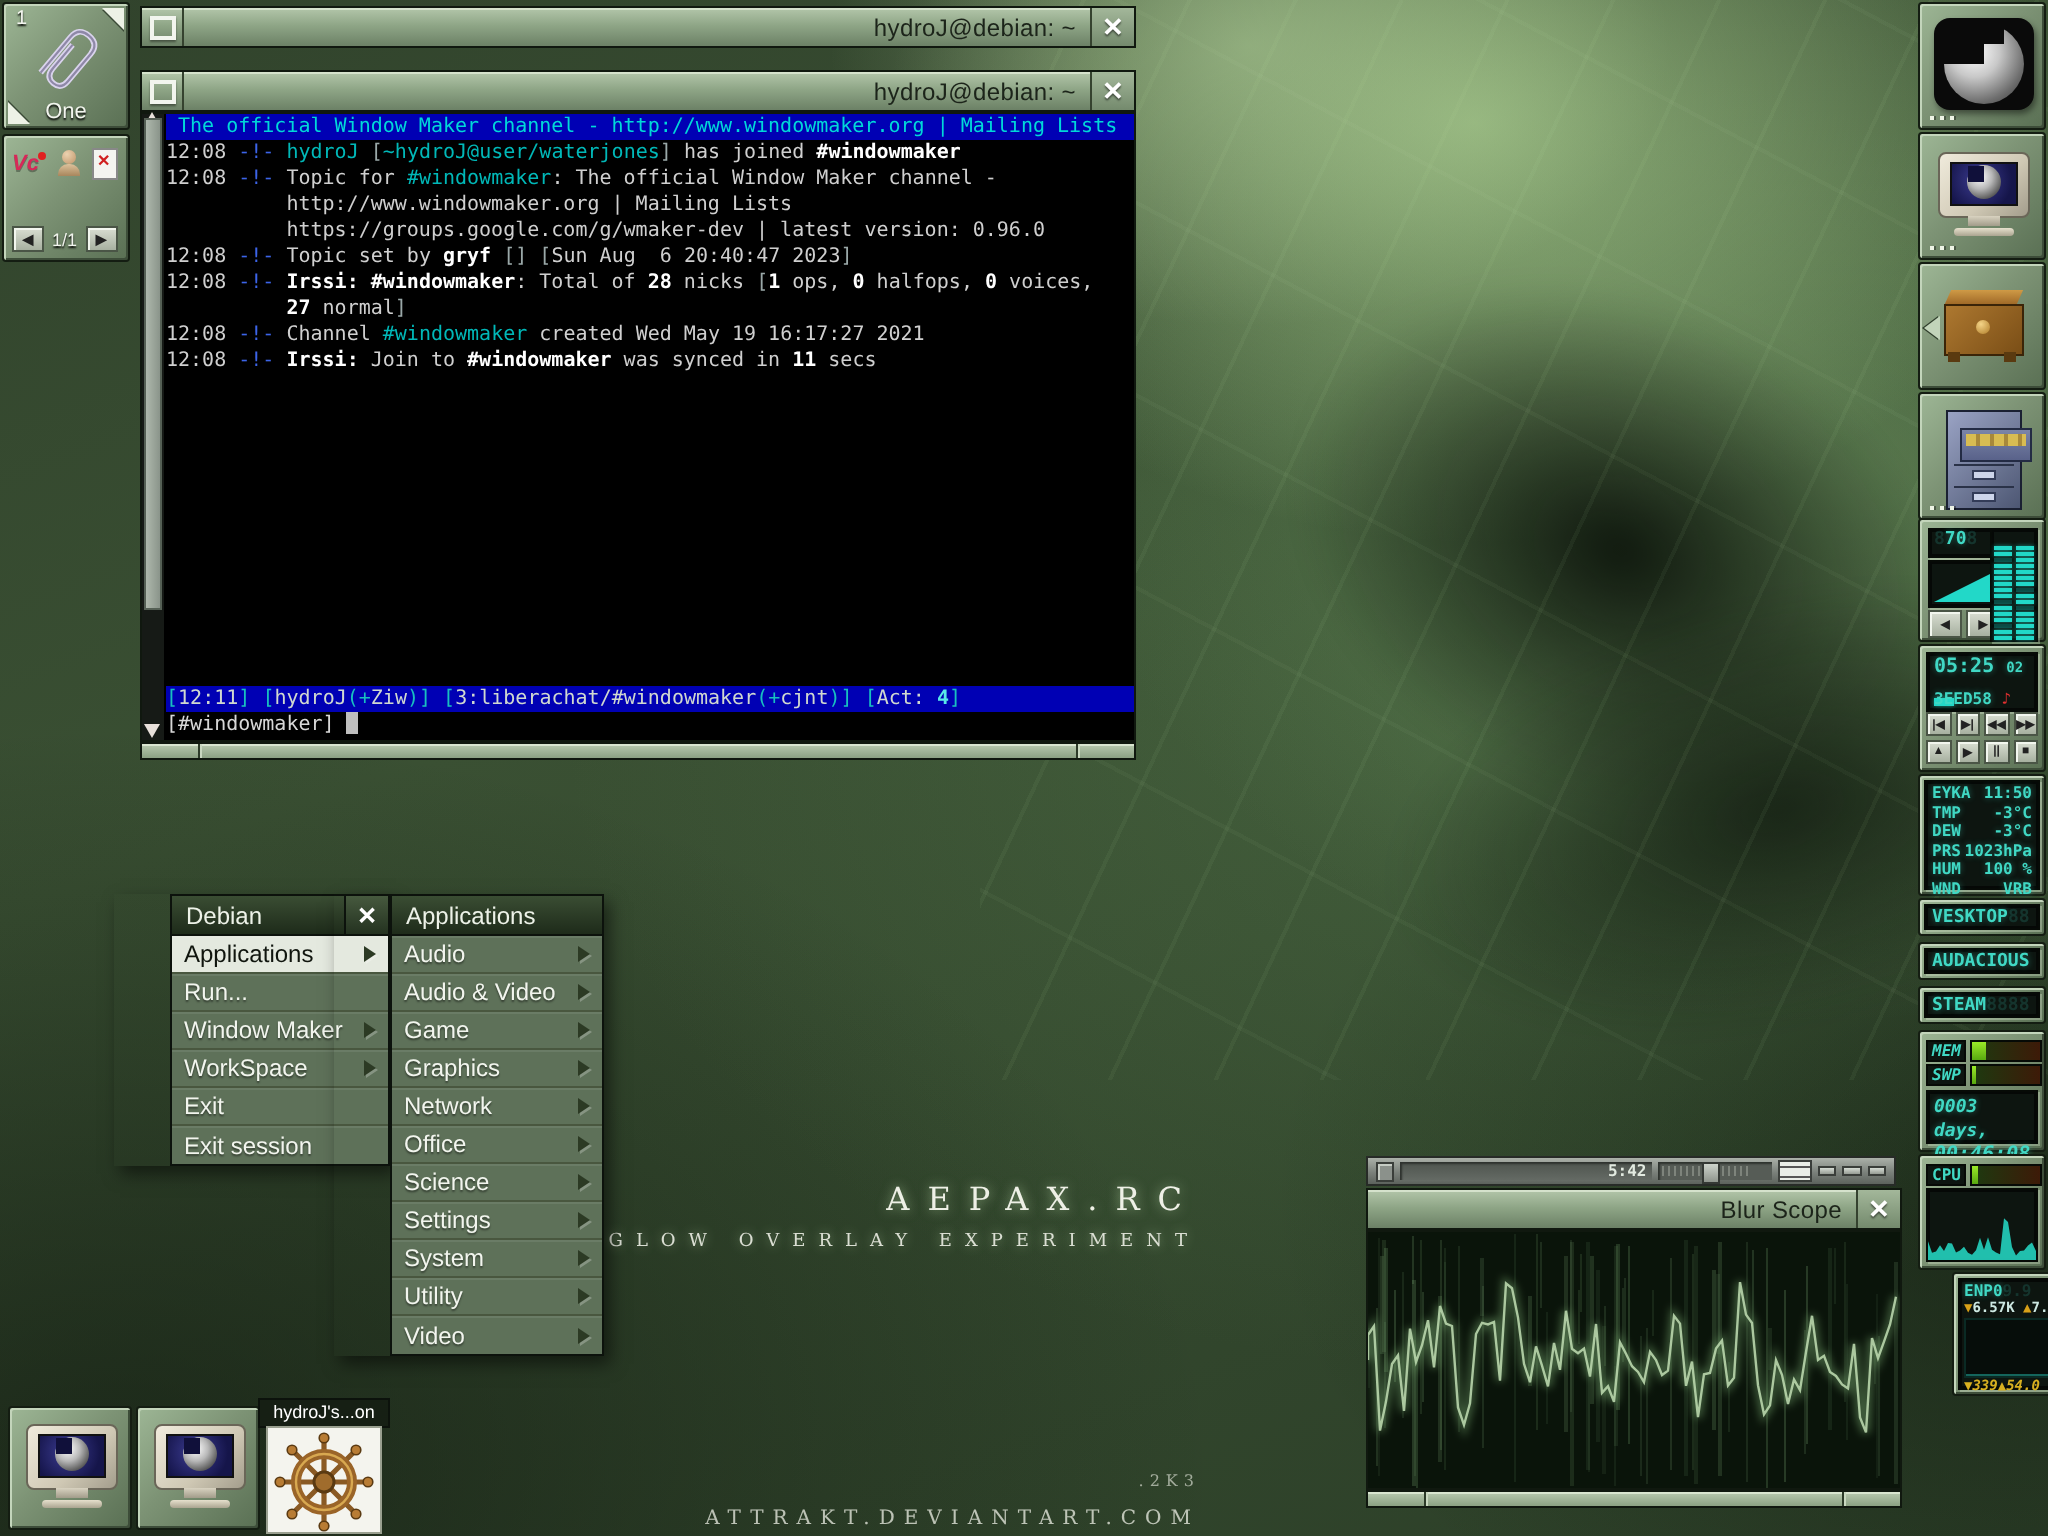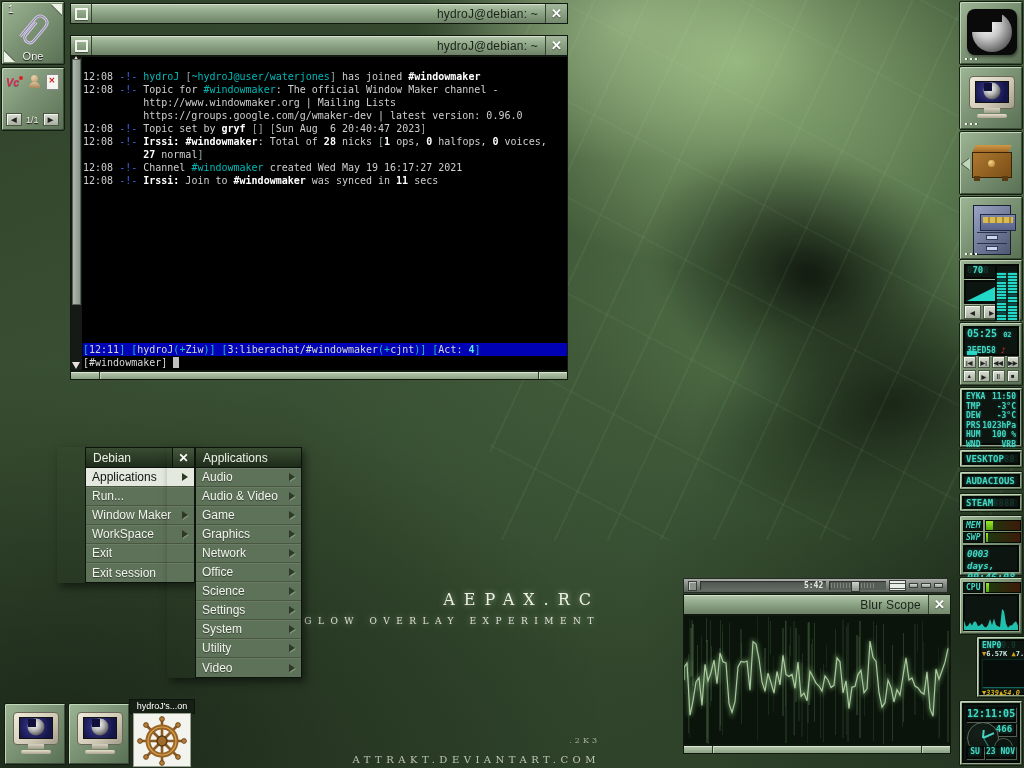--- a/index.html
+++ b/index.html
@@ -214,20 +214,21 @@
     <div class="tb-title">hydroJ@debian: ~</div>
     <div class="tb-close">✕</div>
   </div>
   <div id="term-front-body">
     <div class="xscroll">
       <div class="sb-arrow up"></div>
       <div class="thumb"></div>
       <div class="sb-arrow down"></div>
     </div>
     <div class="term-content">
+      <div class="topicbar"> The official Window Maker channel - http://www.windowmaker.org | Mailing Lists</div>
       <div id="term-lines"><div class="tline"><span class="c-d">12:08 </span><span class="c-b">-!- </span><span class="c-c">hydroJ </span><span class="c-g">[</span><span class="c-c">~hydroJ@user/waterjones</span><span class="c-g">]</span><span class="c-d"> has joined </span><span class="c-w">#windowmaker</span></div><div class="tline"><span class="c-d">12:08 </span><span class="c-b">-!- </span><span class="c-d">Topic for </span><span class="c-c">#windowmaker</span><span class="c-d">: The official Window Maker channel -</span></div><div class="tline"><span class="c-d">          http://www.windowmaker.org | Mailing Lists</span></div><div class="tline"><span class="c-d">          https://groups.google.com/g/wmaker-dev | latest version: 0.96.0</span></div><div class="tline"><span class="c-d">12:08 </span><span class="c-b">-!- </span><span class="c-d">Topic set by </span><span class="c-w">gryf</span><span class="c-d"> </span><span class="c-g">[] [</span><span class="c-d">Sun Aug  6 20:40:47 2023</span><span class="c-g">]</span></div><div class="tline"><span class="c-d">12:08 </span><span class="c-b">-!- </span><span class="c-w">Irssi: </span><span class="c-w">#windowmaker</span><span class="c-d">: Total of </span><span class="c-w">28</span><span class="c-d"> nicks </span><span class="c-g">[</span><span class="c-w">1</span><span class="c-d"> ops, </span><span class="c-w">0</span><span class="c-d"> halfops, </span><span class="c-w">0</span><span class="c-d"> voices,</span></div><div class="tline"><span class="c-d">          </span><span class="c-w">27</span><span class="c-d"> normal</span><span class="c-g">]</span></div><div class="tline"><span class="c-d">12:08 </span><span class="c-b">-!- </span><span class="c-d">Channel </span><span class="c-c">#windowmaker</span><span class="c-d"> created Wed May 19 16:17:27 2021</span></div><div class="tline"><span class="c-d">12:08 </span><span class="c-b">-!- </span><span class="c-w">Irssi:</span><span class="c-d"> Join to </span><span class="c-w">#windowmaker</span><span class="c-d"> was synced in </span><span class="c-w">11</span><span class="c-d"> secs</span></div></div>
       <div class="statusbar"><span class="g">[</span><span class="s">12:11</span><span class="g">]</span><span class="s"> </span><span class="g">[</span><span class="s">hydroJ</span><span class="g">(+</span><span class="s">Ziw</span><span class="g">)]</span><span class="s"> </span><span class="g">[</span><span class="s">3:liberachat/#windowmaker</span><span class="g">(+</span><span class="s">cjnt</span><span class="g">)]</span><span class="s"> </span><span class="g">[</span><span class="s">Act: </span><span class="a">4</span><span class="g">]</span></div>
       <div class="inputline"><span>[#windowmaker] </span><span class="cursor"></span></div>
     </div>
   </div>
   <div class="resizebar" style="left:70px;top:371px;width:498px;">
     <i class="notch" style="left:28px;"></i>
       <i class="notch" style="right:28px;"></i>
   </div>
 
@@ -518,34 +519,20 @@
         <div style="position:absolute;right:1px;top:2px;bottom:1px;width:2px;background:#22d8c8;"></div>
         <div style="position:absolute;left:0;right:0;bottom:0;height:1px;background:#14655c;"></div>
       </div>
       <div style="font-size:7px;line-height:9px;color:#d8b020;display:flex;font-style:italic;">
         <span><span>▼</span><span>339</span></span>
         <span><span>▲</span><span>54.0</span></span>
       </div>
     </div>
   </div>
 
-  <div class="tile" style="left:959px;top:700px;height:66px;">
-    <div class="panel" style="position:absolute;inset:2px;">
-      <div class="panel lcd" style="position:absolute;left:3px;top:3px;right:3px;height:13px;font-size:10px;line-height:12px;text-align:center;">12:11:05</div>
-      <div class="panel lcd" style="position:absolute;right:3px;top:19px;width:22px;height:11px;font-size:9px;line-height:10px;text-align:center;">466</div>
-      <div style="position:absolute;left:4px;top:18px;width:30px;height:30px;border-radius:50%;background:radial-gradient(circle at 40% 35%,#15211a,#0a110c);border:1px solid #5a6a5a;">
-        <div style="position:absolute;left:14px;top:7px;width:2px;height:8px;background:#45d8c6;transform-origin:50% 100%;transform:rotate(5deg);"></div>
-        <div style="position:absolute;left:14px;top:3px;width:2px;height:12px;background:#45d8c6;transform-origin:50% 100%;transform:rotate(66deg);"></div>
-        <div style="position:absolute;left:14.5px;top:2px;width:1px;height:13px;background:#2a8a7e;transform-origin:50% 100%;transform:rotate(150deg);"></div>
-      </div>
-      <div style="position:absolute;right:6px;top:34px;width:17px;height:17px;border-radius:50%;border:1px solid #4a5a4a;background:conic-gradient(from 140deg,#2cc8b8 0 80deg,#0d1510 80deg 360deg);"></div>
-      <div class="panel lcd" style="position:absolute;left:3px;bottom:3px;width:16px;height:11px;font-size:8px;line-height:10px;text-align:center;">SU</div>
-      <div class="panel lcd" style="position:absolute;left:22px;bottom:3px;right:3px;height:11px;font-size:8px;line-height:10px;text-align:center;">23 NOV</div>
-    </div>
-  </div>
 
   <div id="wbar">
     <span class="menu-sq"></span>
     <span class="wtitle">
         <span>5:42</span>
       </span>
     <span class="wseek">
         <span class="wthumb"></span>
         <i></i>
         <i></i>

